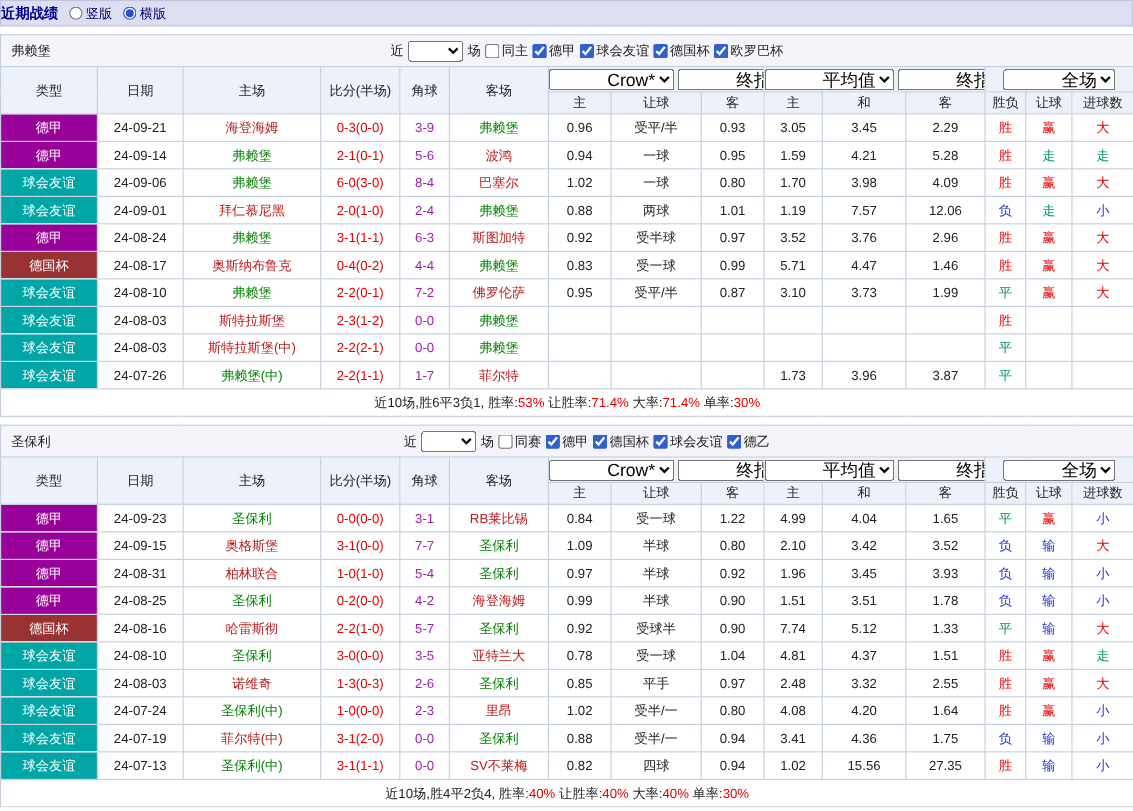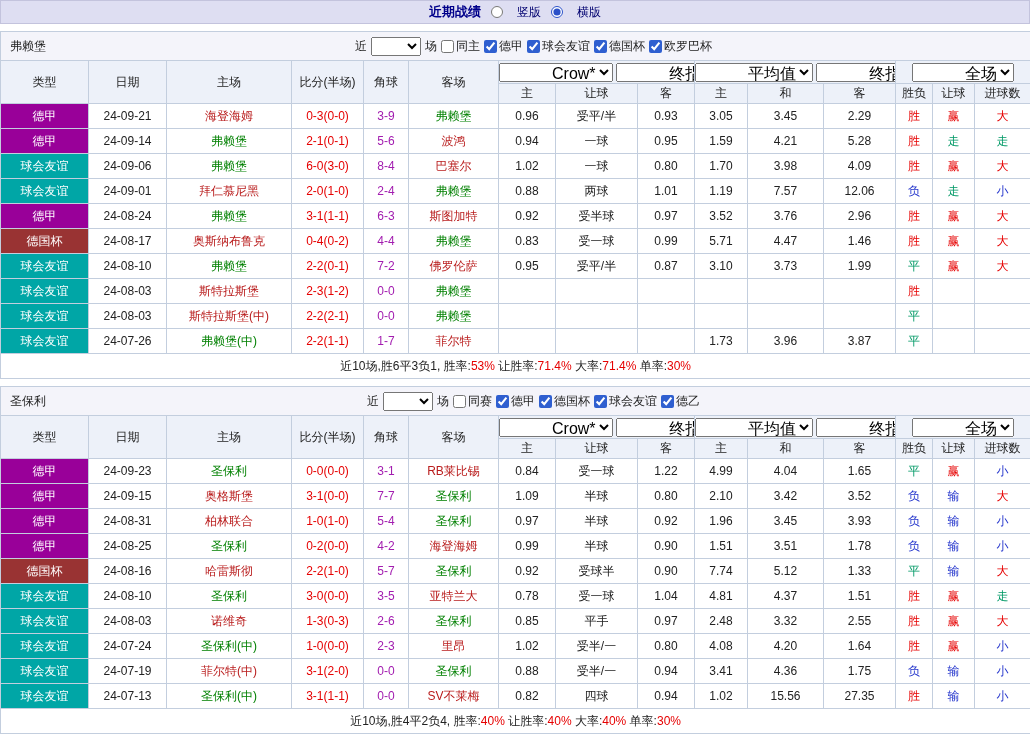--- a/index.html
+++ b/index.html
@@ -8,24 +8,24 @@
     width: 1030px;
     font-family: "Liberation Sans", "DejaVu Sans", sans-serif;
     font-size: 12px;
     color: #222;
   }
   
   .title-bar {
     height: 24px;
     background: #dedef2;
     border: 1px solid #c3c3dd;
-    display: flex; align-items: center; justify-content: center; gap: 10px;
+    display: flex; align-items: center; gap: 10px;
   }
   .title-bar .title { color:#00008b; font-weight: bold; font-size: 13px; }
-  .radio-opt { display: inline-flex; align-items: center; gap: 14px; color:#000070; cursor: default; }
+  .radio-opt { display: inline-flex; align-items: center; gap: 3px; color:#000070; cursor: default; }
   .radio-opt input { accent-color:#2b50c8; width: 12px; height: 12px; }
 
   
   #sections .section { margin-top: 7px; }
   table { border-collapse: collapse; table-layout: fixed; width: 1030px; }
   th, td {
     border: 1px solid #c3cede;
     text-align: center;
     overflow: hidden;
     white-space: nowrap;

